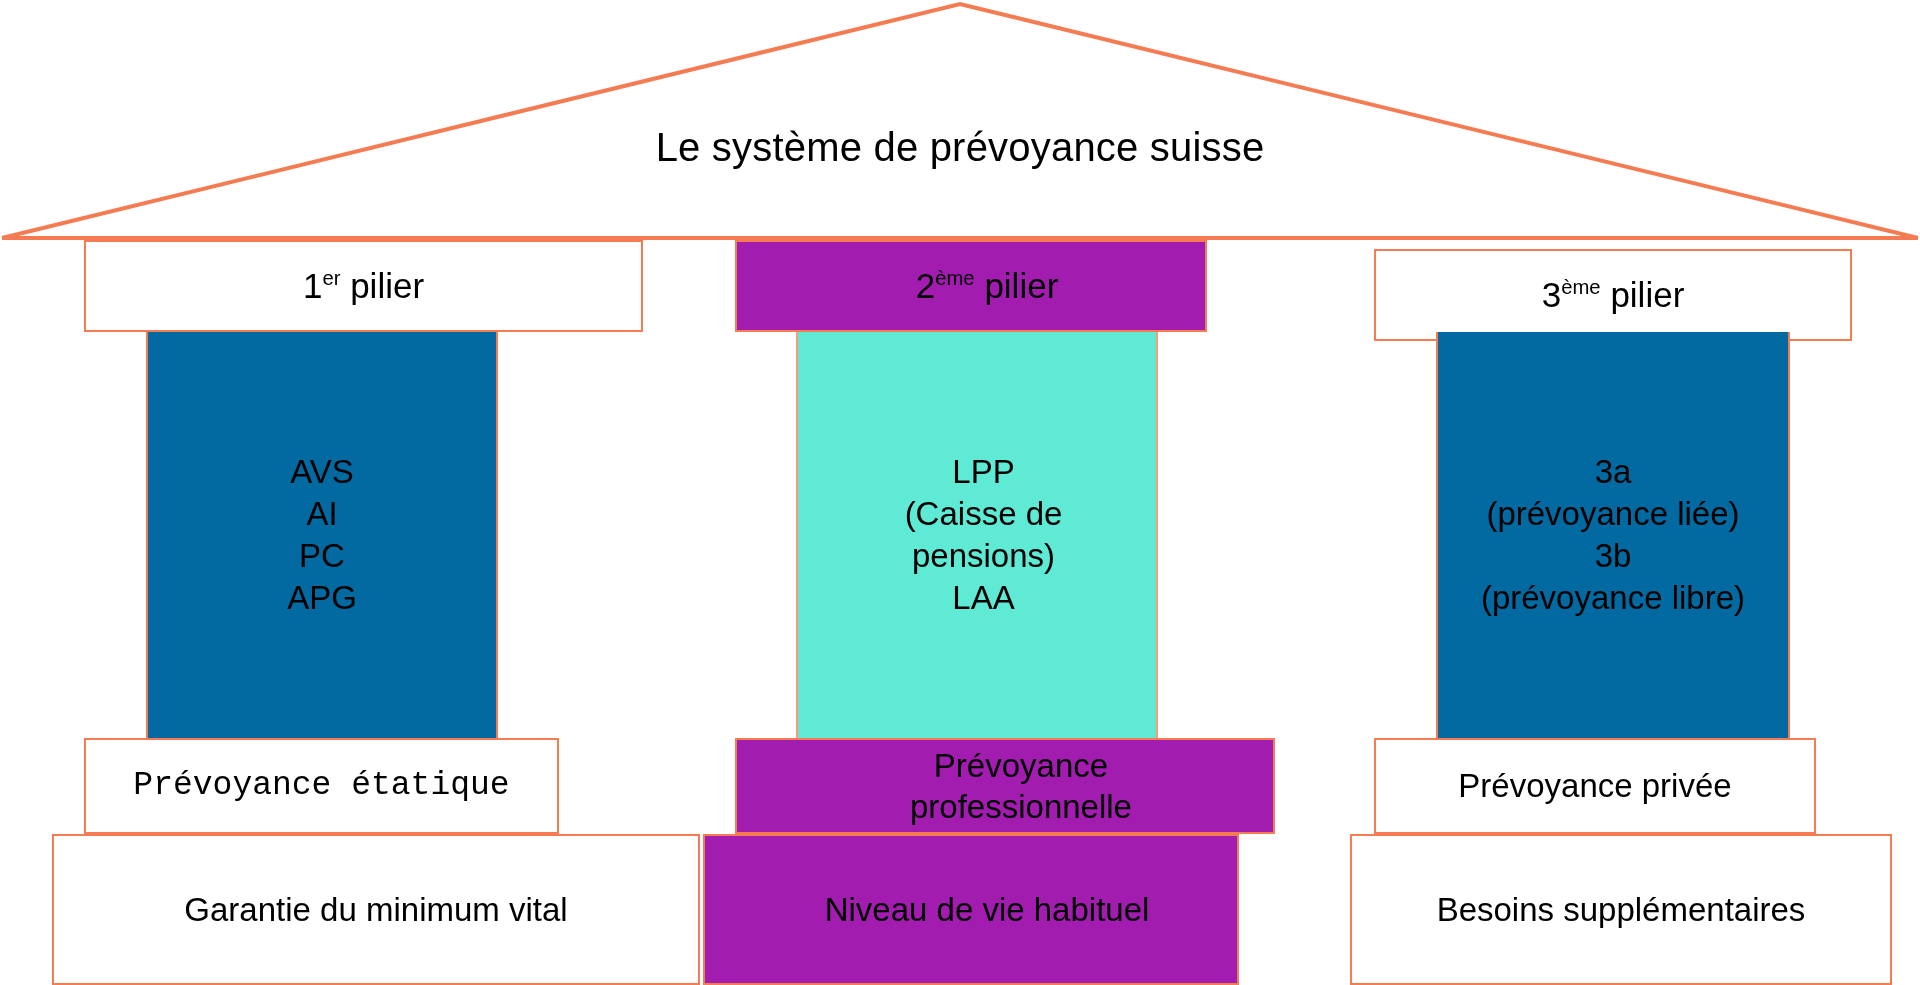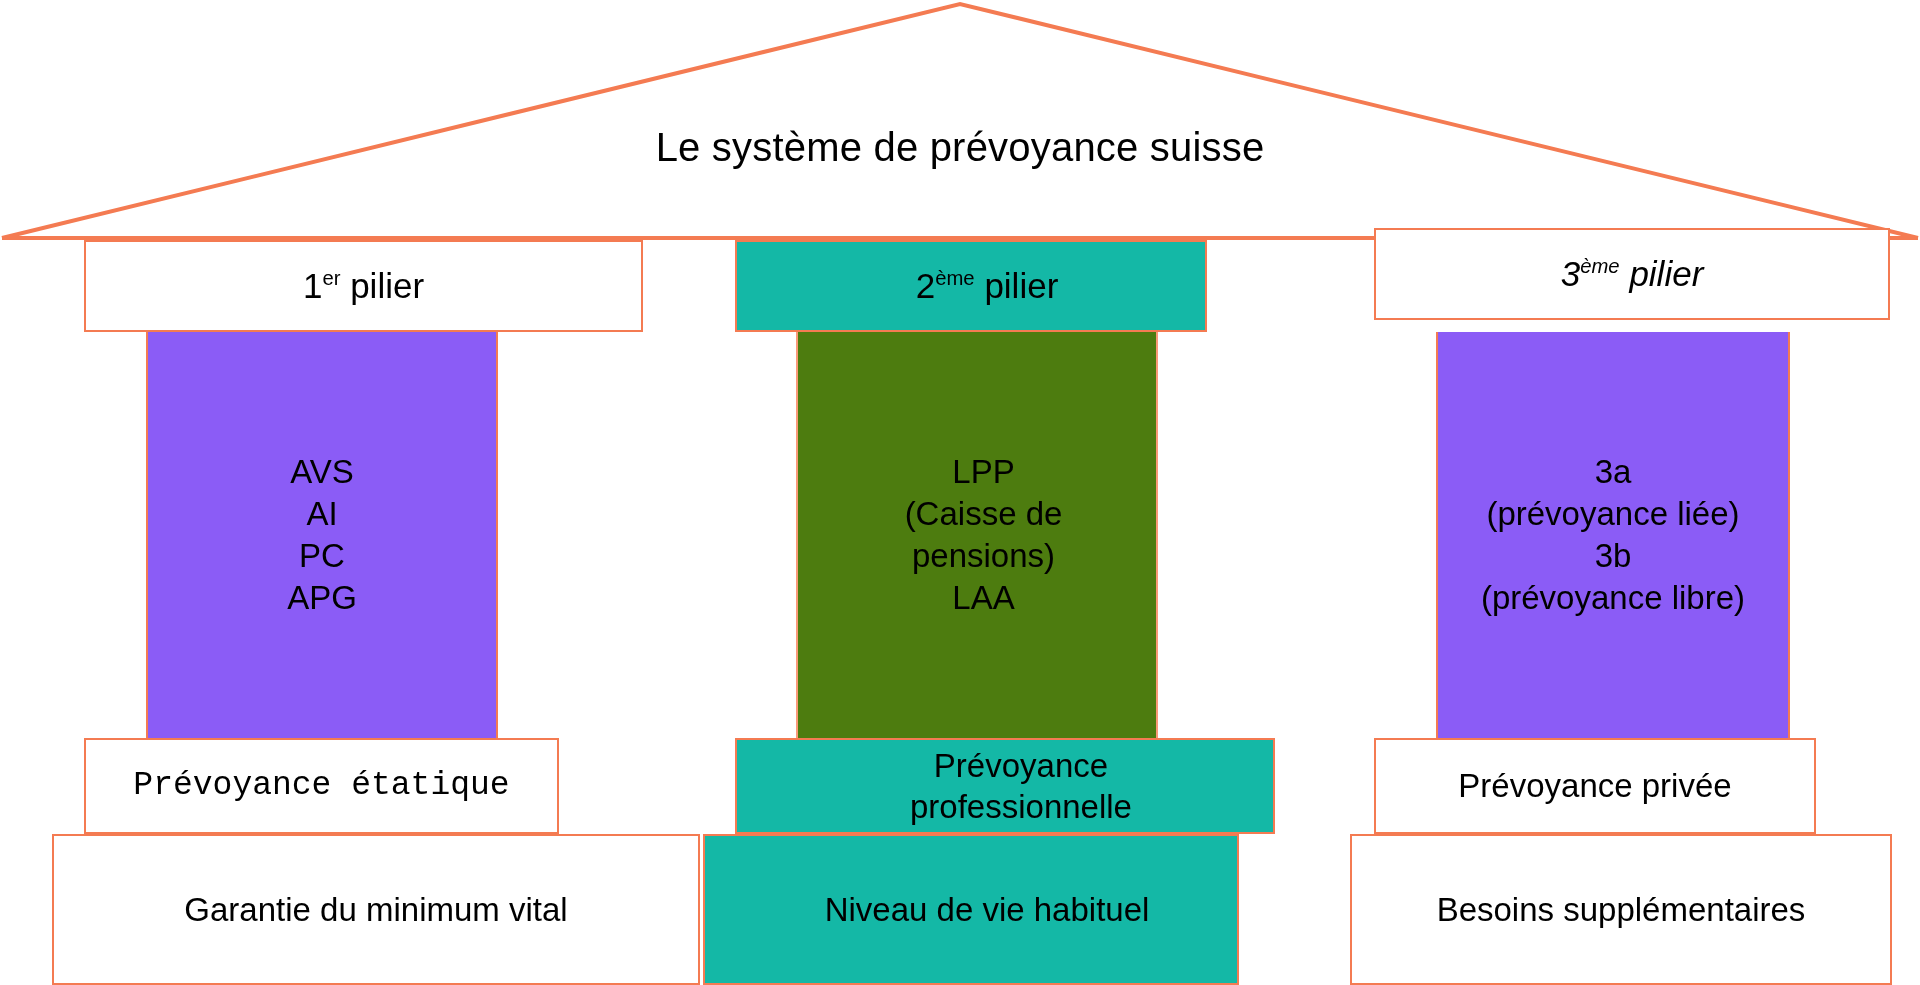--- a/index.html
+++ b/index.html
@@ -46,38 +46,38 @@
     border: 2px solid #F47B52;
     background: #ffffff;
     display: flex;
     align-items: center;
     justify-content: center;
     text-align: center;
     font-size: 33px;
     line-height: 1.25;
   }
   .box.filled {
-    background: #14b8a6;
+    background: #a21caf;
     padding-left: 32px;
   }
   .shaft {
     position: absolute;
     box-sizing: border-box;
     border-left: 2px solid #F47B52;
     border-right: 2px solid #F47B52;
-    background: #8b5cf6;
+    background: #0369a1;
     display: flex;
     align-items: center;
     justify-content: center;
     text-align: center;
     font-size: 33px;
     line-height: 1.27;
   }
   .shaft.filled {
-    background: #4d7c0f;
+    background: #5eead4;
     border-left: 2px solid #F99A78;
     border-right: 2px solid #F99A78;
     padding-left: 13px;
   }
   .capital {
     font-size: 35px;
   }
   .cap-sup {
     font-size: 0.58em;
     vertical-align: super;
@@ -89,21 +89,21 @@
   #cap-1   { left: 84px;   top: 240px; width: 559px;  height: 92px; }
   #shaft-1 { left: 146px;  top: 332px; width: 352px;  height: 406px; }
   #mid-1   { left: 84px;   top: 738px; width: 475px;  height: 96px; font-family: Liberation Mono, monospace; }
   #base-1  { left: 52px;   top: 834px; width: 648px;  height: 151px; }
 
   #cap-2   { left: 735px;  top: 240px; width: 472px;  height: 92px; }
   #shaft-2 { left: 796px;  top: 332px; width: 362px;  height: 406px; }
   #mid-2   { left: 735px;  top: 738px; width: 540px;  height: 96px; }
   #base-2  { left: 703px;  top: 834px; width: 536px;  height: 151px; }
 
-  #cap-3   { left: 1374px; top: 228px; width: 516px;  height: 92px; font-style: italic; }
+  #cap-3   { left: 1374px; top: 249px; width: 478px;  height: 92px; }
   #shaft-3 { left: 1436px; top: 332px; width: 354px;  height: 406px; }
   #mid-3   { left: 1374px; top: 738px; width: 442px;  height: 96px; }
   #base-3  { left: 1342px; top: 834px; width: 542px;  height: 151px; margin-left: 8px; }
 </style>
 </head>
 <body>
 
 <div id="stage">
 
   <svg id="roof-svg" viewBox="0 0 1920 245" preserveAspectRatio="none">

